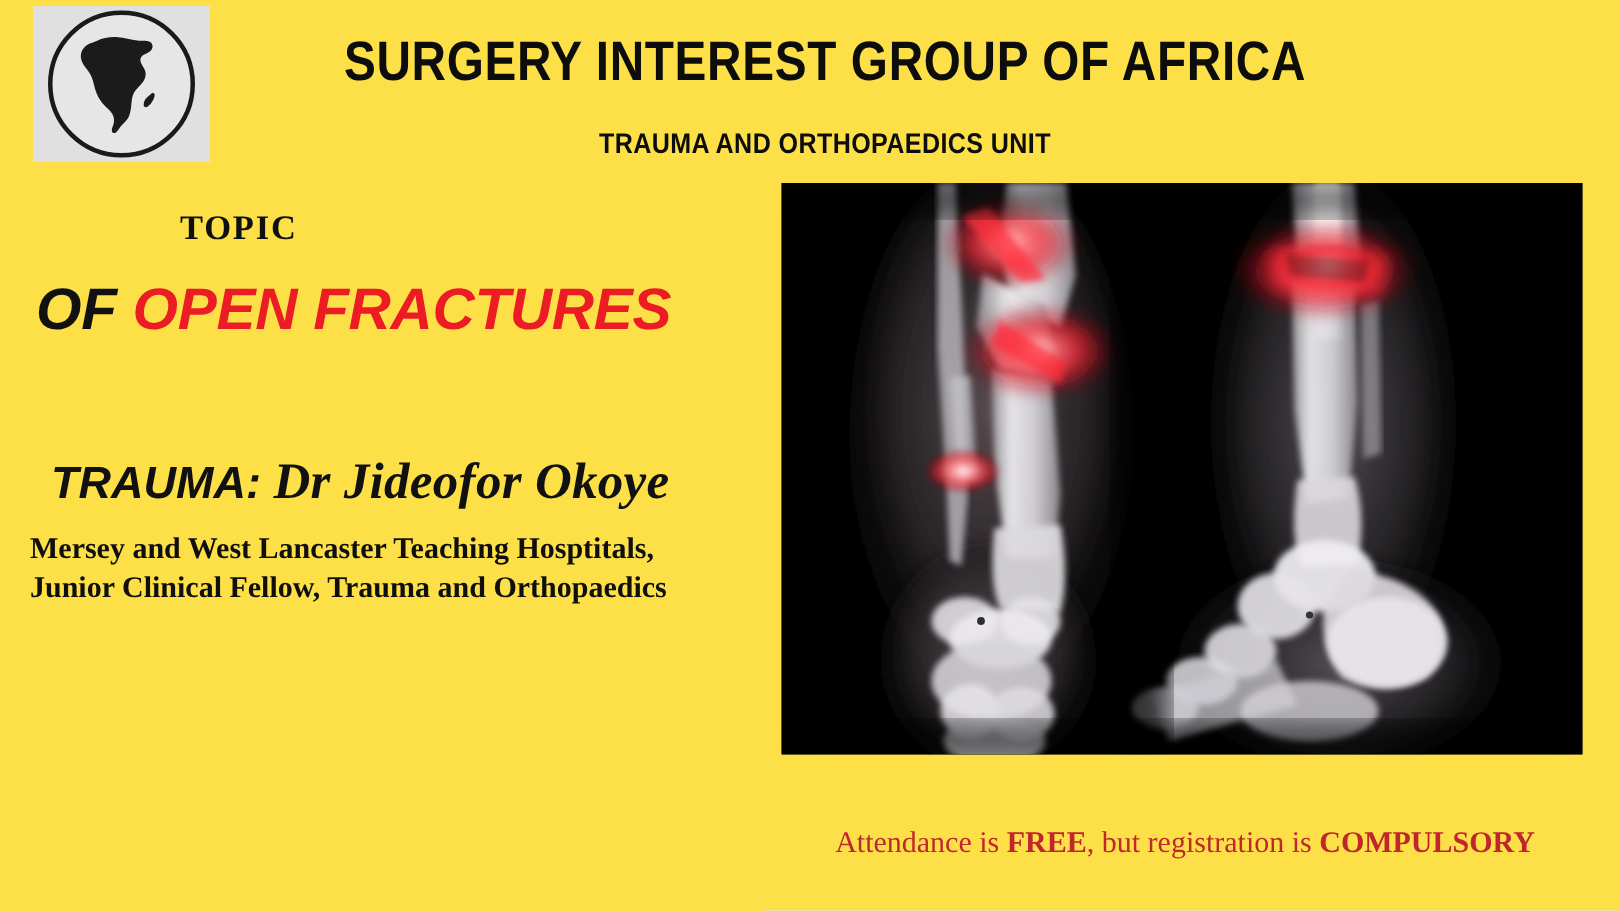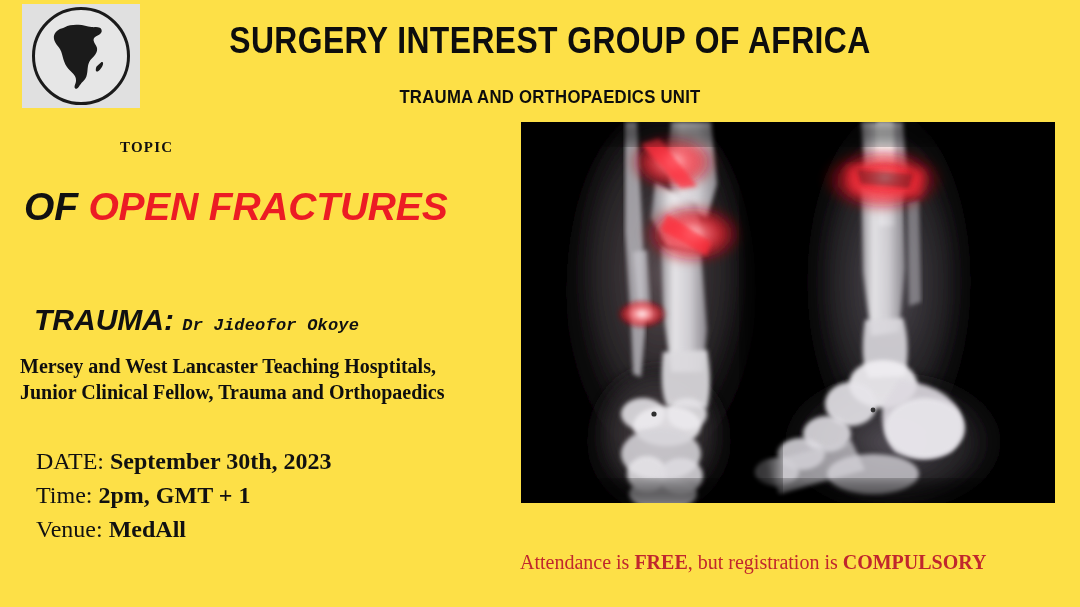--- a/index.html
+++ b/index.html
@@ -77,21 +77,21 @@
     white-space: nowrap;
   }
 
   
   .topic-label {
     position: absolute;
     left: 120px;
     top: 139px;
     font-family: "Liberation Serif", serif;
     font-weight: 700;
-    font-size: 15px;
+    font-size: 23px;
     letter-spacing: 1.2px;
     color: #101010;
   }
   .topic-title {
     position: absolute;
     left: 24px;
     top: 181px;
     width: 470px;
     font-family: "Liberation Sans", sans-serif;
     font-weight: 700;
@@ -110,24 +110,24 @@
     top: 303px;
     font-family: "Liberation Sans", sans-serif;
     font-weight: 700;
     font-style: italic;
     font-size: 30px;
     color: #111111;
     white-space: nowrap;
   }
   .speaker-line .label { letter-spacing: 0px; }
   .speaker-line .name {
-    font-family: Liberation Mono, monospace;
+    font-family: Liberation Serif, serif;
     font-weight: 700;
     font-style: italic;
-    font-size: 17px;
+    font-size: 34px;
     letter-spacing: 0.2px;
   }
 
   .affiliation {
     position: absolute;
     left: 20px;
     top: 353px;
     width: 500px;
     font-family: "Liberation Serif", serif;
     font-weight: 700;
@@ -148,21 +148,21 @@
   }
   .details .k { font-weight: 400; }
   .details .v { font-weight: 700; }
 
   
   .attendance {
     position: absolute;
     left: 520px;
     top: 551px;
     width: 540px;
-    text-align: left;
+    text-align: center;
     font-family: "Liberation Serif", serif;
     font-size: 20px;
     color: #c0272d;
     white-space: nowrap;
   }
   .attendance b { font-weight: 700; }
 
   
   .xray {
     position: absolute;
@@ -210,31 +210,20 @@
 
   <div class="speaker-line">
     <span class="label">TRAUMA</span><span>: </span><span class="name">Dr Jideofor Okoye</span>
   </div>
 
   <div class="affiliation">
     <div>Mersey and West Lancaster Teaching Hosptitals,</div>
     <div>Junior Clinical Fellow, Trauma and Orthopaedics</div>
   </div>
 
-  <div class="details">
-    <div>
-      <span class="k">DATE: </span><span class="v">September 30th, 2023</span>
-    </div>
-    <div>
-      <span class="k">Time: </span><span class="v">2pm, GMT + 1</span>
-    </div>
-    <div>
-      <span class="k">Venue: </span><span class="v">MedAll</span>
-    </div>
-  </div>
 
   <div class="attendance">
     <span>Attendance is </span><b>FREE</b><span>, but registration is </span><b>COMPULSORY</b>
   </div>
 
   <div class="xray">
     <svg viewBox="0 0 534 381" preserveAspectRatio="none" aria-hidden="true">
       <defs>
         <radialGradient id="softTissueL" cx="50%" cy="45%" r="62%">
           <stop offset="0%" stop-color="#5c5055" stop-opacity="0.95"></stop>

